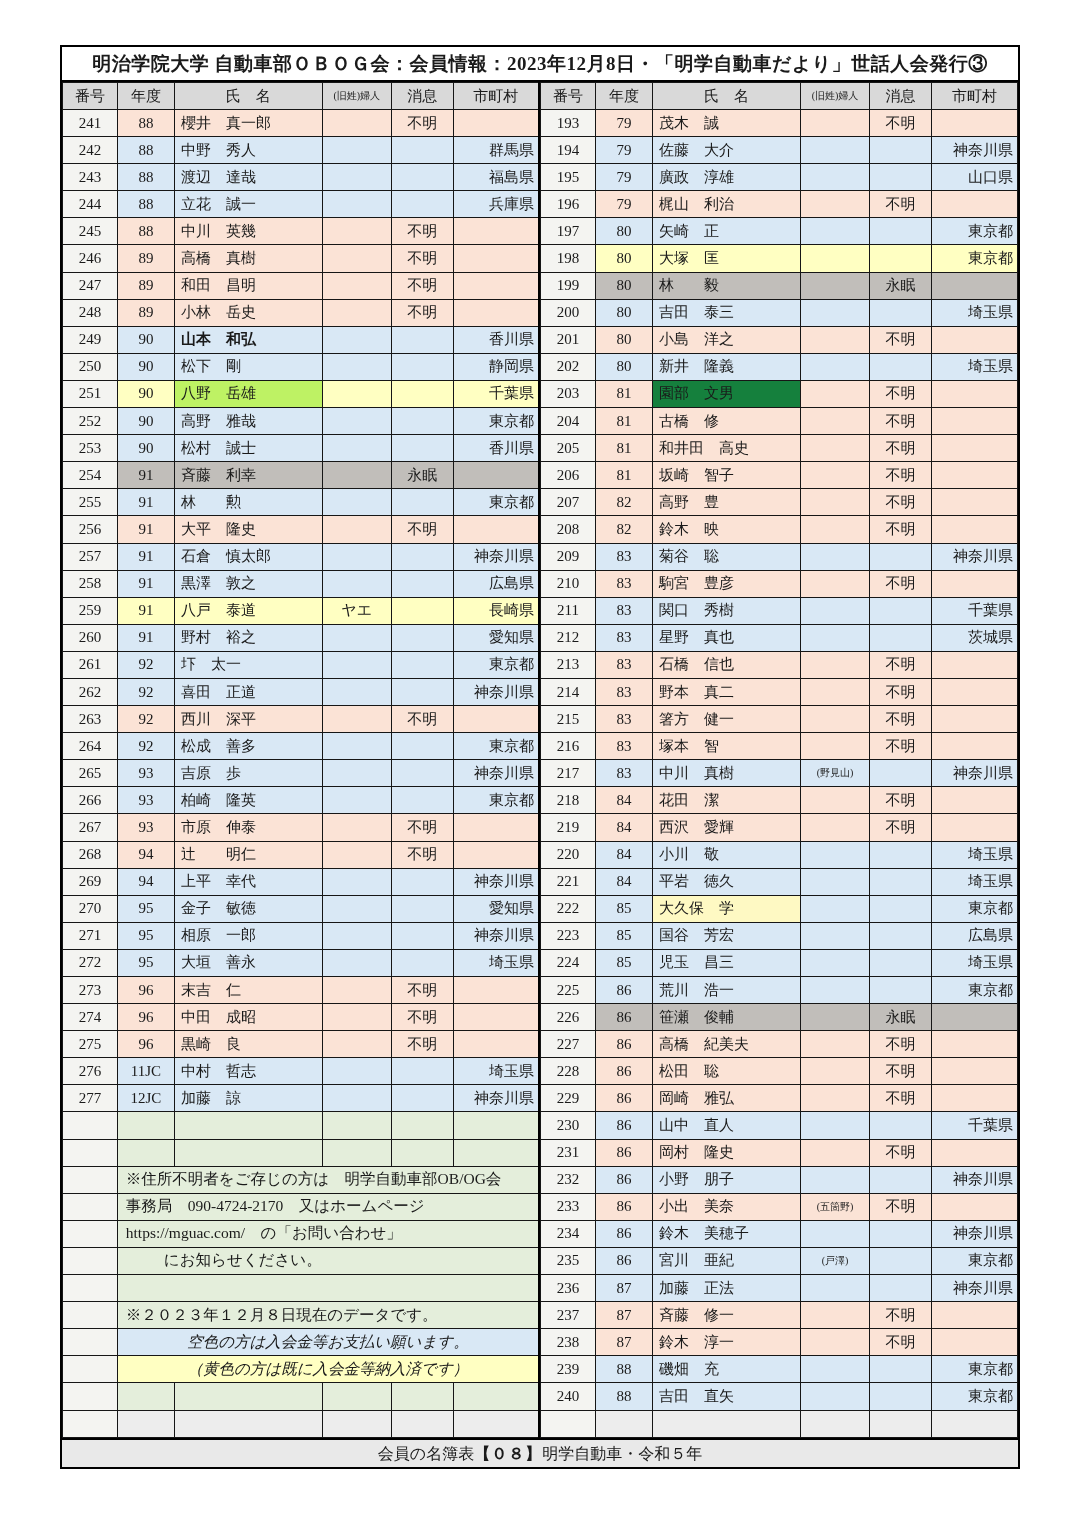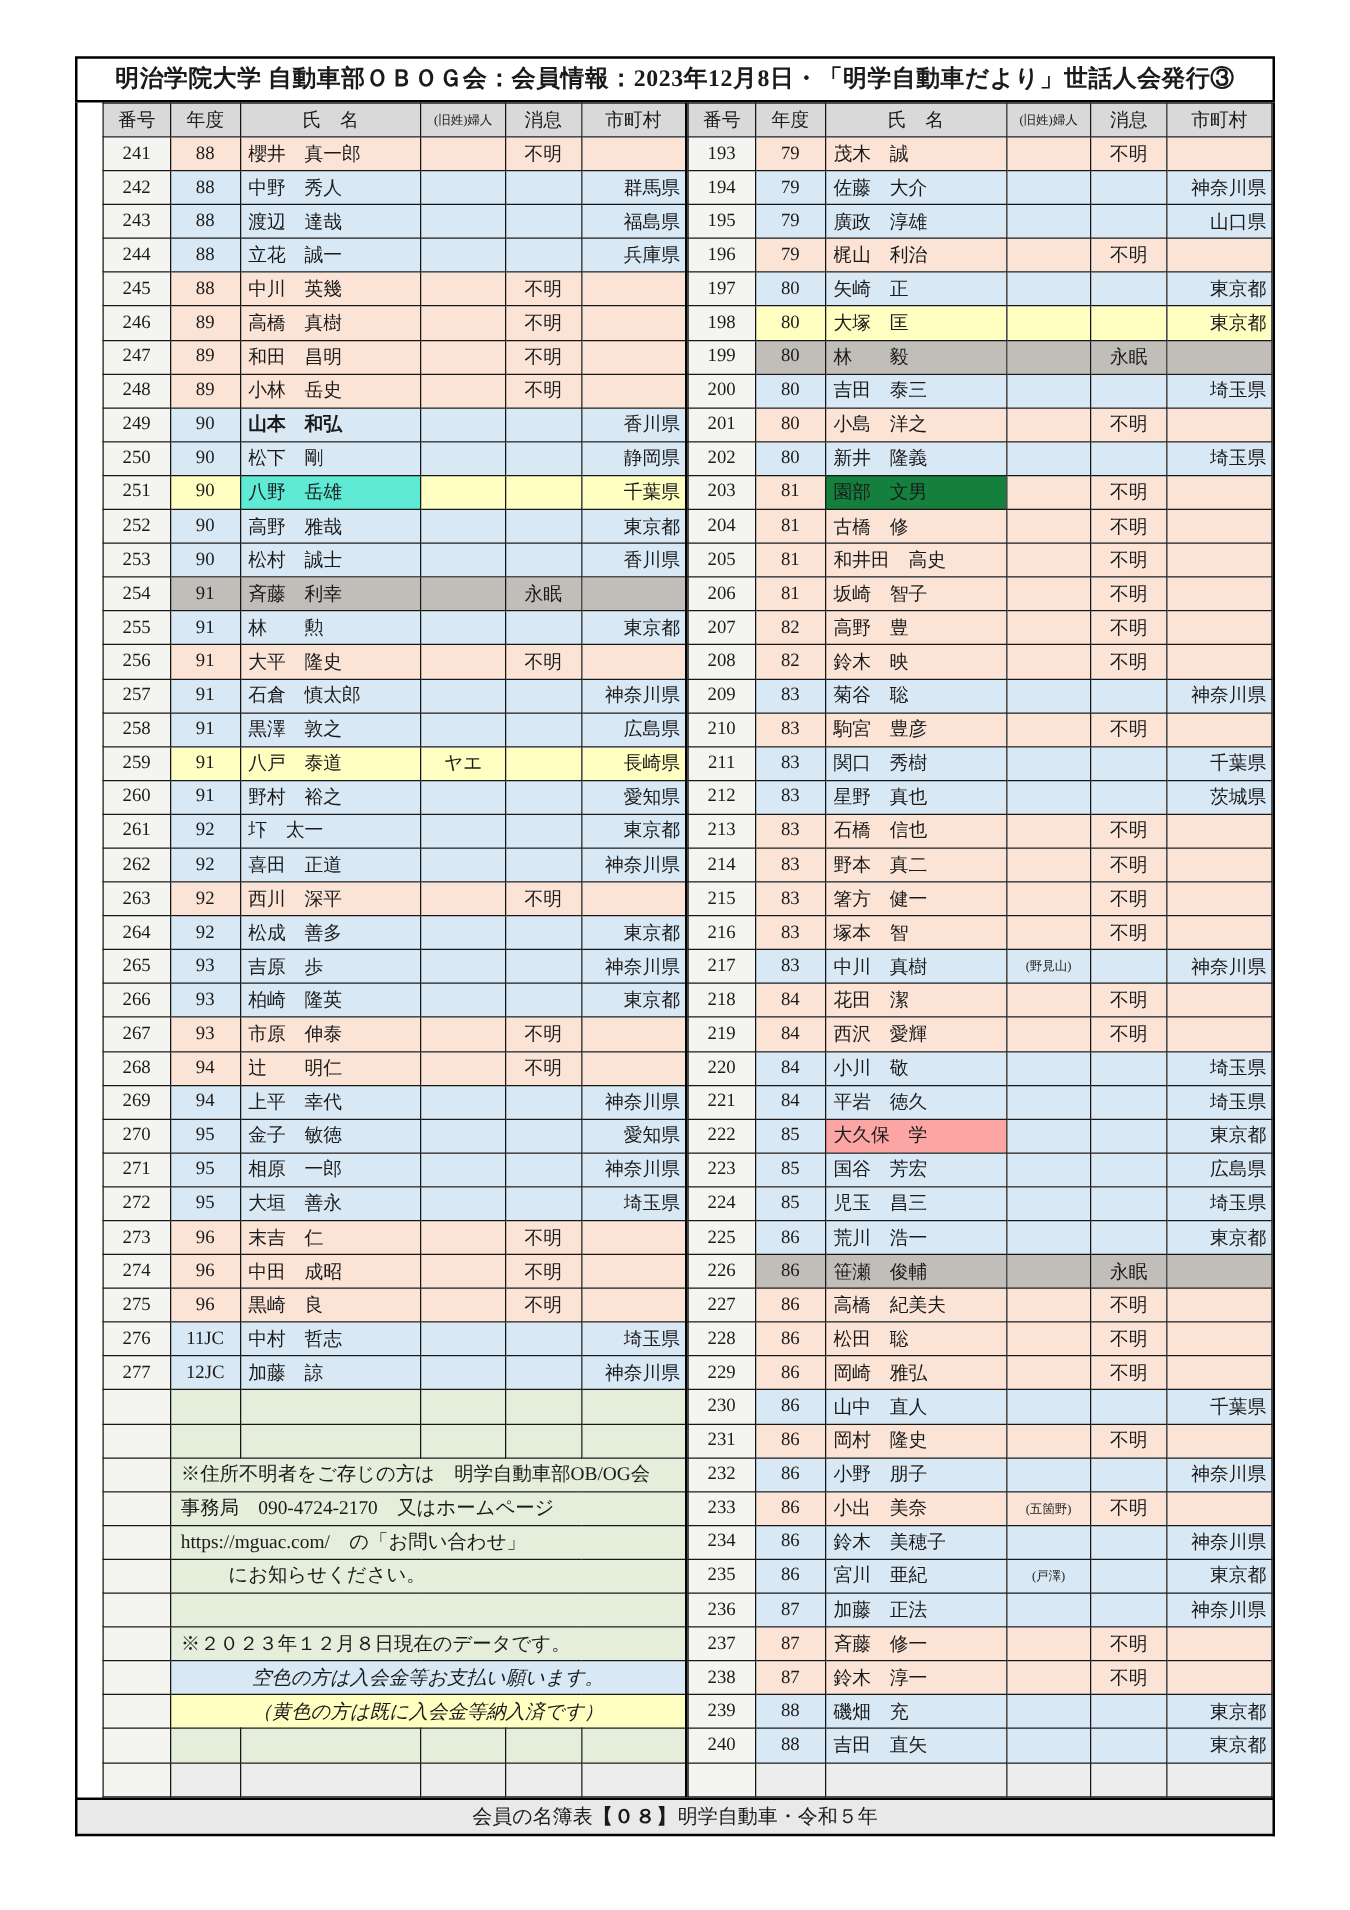--- a/index.html
+++ b/index.html
@@ -6,21 +6,21 @@
   body{
     width:1080px;height:1528px;background:#ffffff;position:relative;
     font-family:"Liberation Serif","DejaVu Serif",serif;color:#1a1a1a;
   }
   .sheet{position:absolute;left:60px;top:45px;width:960px;}
   .title-bar{
     border:2px solid #000;background:#fff;
     height:33px;line-height:33px;text-align:center;
     font-size:19px;font-weight:bold;letter-spacing:.5px;white-space:nowrap;overflow:hidden;
   }
-  .tables{display:flex;border:2px solid #000;border-top:none;padding-left:20px;}
+  .tables{display:flex;border:2px solid #000;border-top:none;}
   table{border-collapse:collapse;table-layout:fixed;width:50%;}
   table.left{border-right:2px solid #000;}
   th,td{
     border:1px solid #161616;overflow:hidden;white-space:nowrap;
     font-size:15px;padding:0;
   }
   thead th{height:26px;background:#d9d9d9;font-weight:normal;font-size:15px;}
   thead th.small-h{font-size:10px;}
   tbody td{height:26.1px;}
   .c-num{text-align:center;background:#f4f4f1;font-size:15px;}
@@ -143,21 +143,21 @@
             <td class="c-num">250</td>
             <td class="c-year" style="background: rgb(217, 232, 245);">90</td>
             <td class="c-name" style="background: rgb(217, 232, 245);">松下　剛</td>
             <td class="c-maiden" style="background: rgb(217, 232, 245);"></td>
             <td class="c-status" style="background: rgb(217, 232, 245);"></td>
             <td class="c-city" style="background: rgb(217, 232, 245);">静岡県</td>
           </tr>
           <tr>
             <td class="c-num">251</td>
             <td class="c-year" style="background: rgb(255, 255, 194);">90</td>
-            <td class="c-name" style="background: #5eead4;">八野　岳雄</td>
+            <td class="c-name" style="background: #bef264;">八野　岳雄</td>
             <td class="c-maiden" style="background: rgb(255, 255, 194);"></td>
             <td class="c-status" style="background: rgb(255, 255, 194);"></td>
             <td class="c-city" style="background: rgb(255, 255, 194);">千葉県</td>
           </tr>
           <tr>
             <td class="c-num">252</td>
             <td class="c-year" style="background: rgb(217, 232, 245);">90</td>
             <td class="c-name" style="background: rgb(217, 232, 245);">高野　雅哉</td>
             <td class="c-maiden" style="background: rgb(217, 232, 245);"></td>
             <td class="c-status" style="background: rgb(217, 232, 245);"></td>
@@ -677,21 +677,21 @@
             <td class="c-num">221</td>
             <td class="c-year" style="background: rgb(217, 232, 245);">84</td>
             <td class="c-name" style="background: rgb(217, 232, 245);">平岩　徳久</td>
             <td class="c-maiden" style="background: rgb(217, 232, 245);"></td>
             <td class="c-status" style="background: rgb(217, 232, 245);"></td>
             <td class="c-city" style="background: rgb(217, 232, 245);">埼玉県</td>
           </tr>
           <tr>
             <td class="c-num">222</td>
             <td class="c-year" style="background: rgb(217, 232, 245);">85</td>
-            <td class="c-name" style="background: #fca5a5;">大久保　学</td>
+            <td class="c-name" style="background: #fef9c3;">大久保　学</td>
             <td class="c-maiden" style="background: rgb(217, 232, 245);"></td>
             <td class="c-status" style="background: rgb(217, 232, 245);"></td>
             <td class="c-city" style="background: rgb(217, 232, 245);">東京都</td>
           </tr>
           <tr>
             <td class="c-num">223</td>
             <td class="c-year" style="background: rgb(217, 232, 245);">85</td>
             <td class="c-name" style="background: rgb(217, 232, 245);">国谷　芳宏</td>
             <td class="c-maiden" style="background: rgb(217, 232, 245);"></td>
             <td class="c-status" style="background: rgb(217, 232, 245);"></td>

